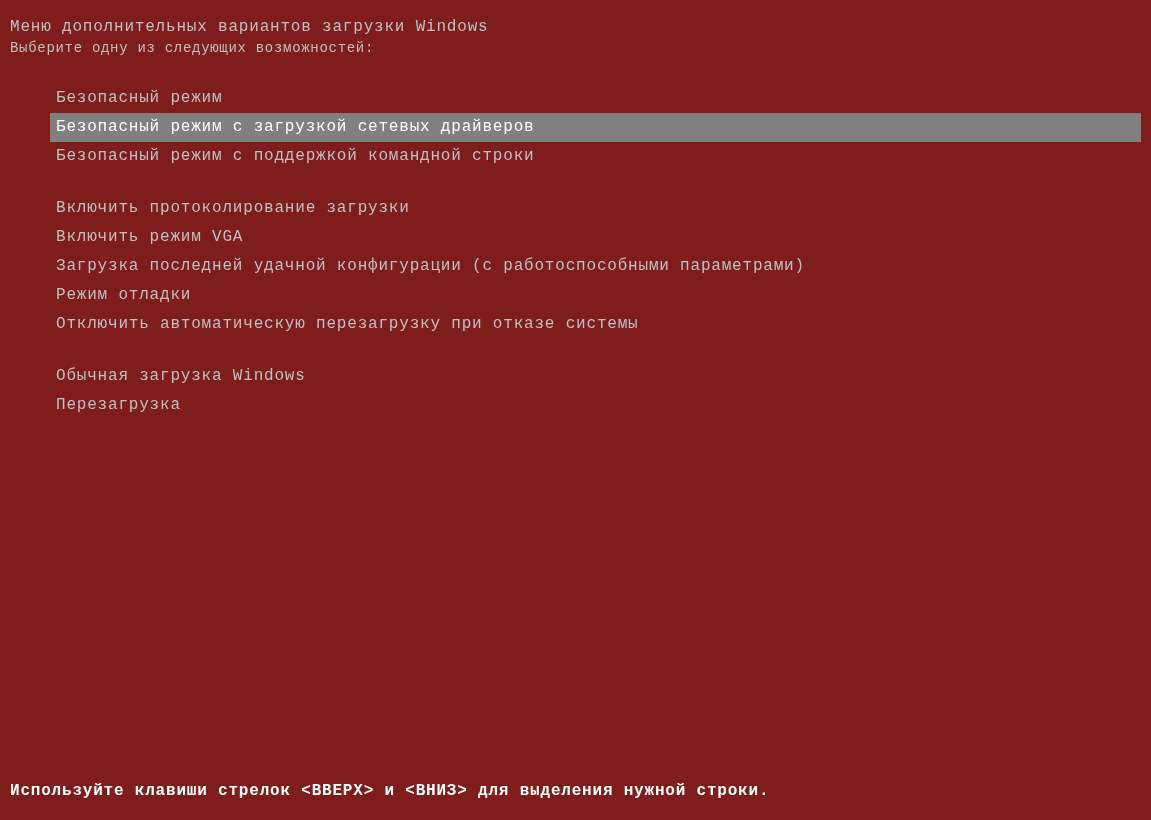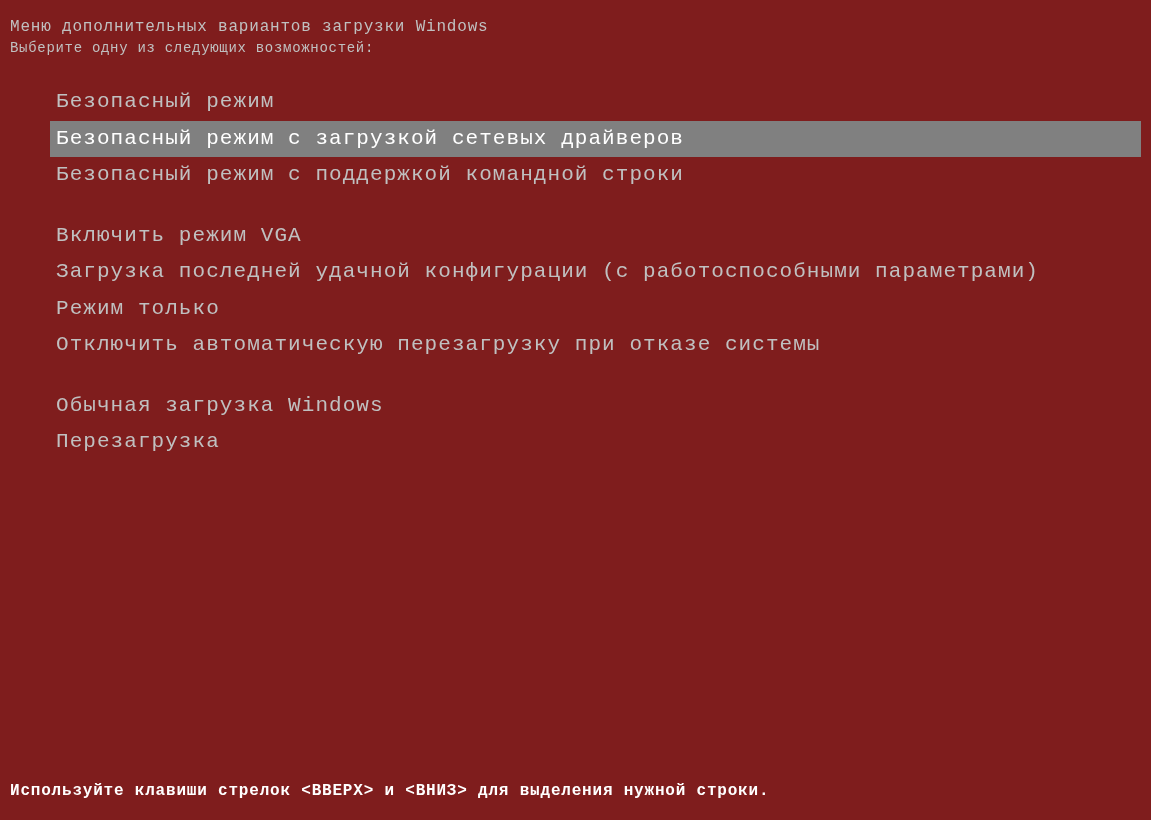--- a/index.html
+++ b/index.html
@@ -42,21 +42,21 @@
       white-space: nowrap;
     }
 
     .menu-section {
       display: flex;
       flex-direction: column;
       padding-left: 40px;
     }
 
     .menu-item {
-      font-size: 21px;
+      font-size: 16px;
       color: #c0c0c0;
       letter-spacing: 0.05em;
       padding: 2px 6px;
       cursor: pointer;
       white-space: nowrap;
       line-height: 1.55;
     }
 
     .menu-item.selected {
       background-color: #808080;
@@ -87,23 +87,24 @@
 <div class="screen">
   <div class="header-title">Меню дополнительных вариантов загрузки Windows</div>
   <div class="header-subtitle">Выберите одну из следующих возможностей:</div>
 
   <div class="menu-section" id="menu-container">
 
   <div class="menu-item">Безопасный режим</div>
       <div class="menu-item selected">Безопасный режим с загрузкой сетевых драйверов</div>
       <div class="menu-item">Безопасный режим с поддержкой командной строки</div>
       <div class="section-gap"></div>
+      <div class="menu-item">Включить протоколирование загрузки</div>
       <div class="menu-item">Включить режим VGA</div>
       <div class="menu-item">Загрузка последней удачной конфигурации (с работоспособными параметрами)</div>
-      <div class="menu-item">Режим только</div>
+      <div class="menu-item">Режим отладки</div>
       <div class="menu-item">Отключить автоматическую перезагрузку при отказе системы</div>
       <div class="section-gap"></div>
       <div class="menu-item">Обычная загрузка Windows</div>
       <div class="menu-item">Перезагрузка</div>
     </div>
 
   <div class="footer-section">
     <div class="footer-text">Используйте клавиши стрелок &lt;ВВЕРХ&gt; и &lt;ВНИЗ&gt; для выделения нужной строки.</div>
   </div>
 </div>

